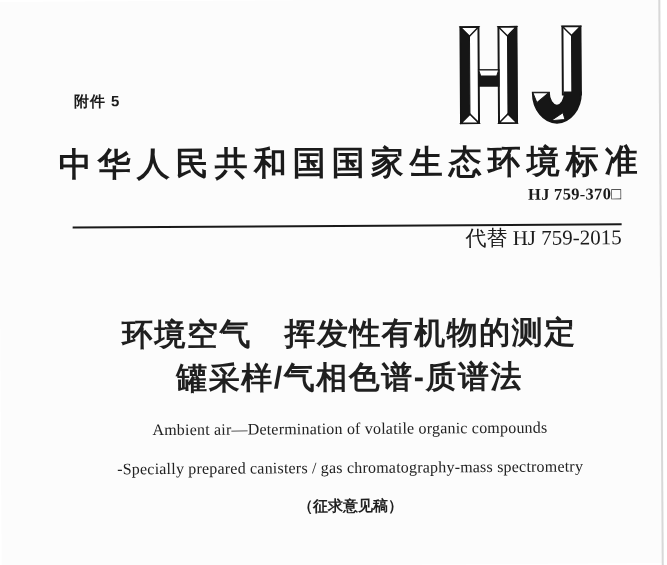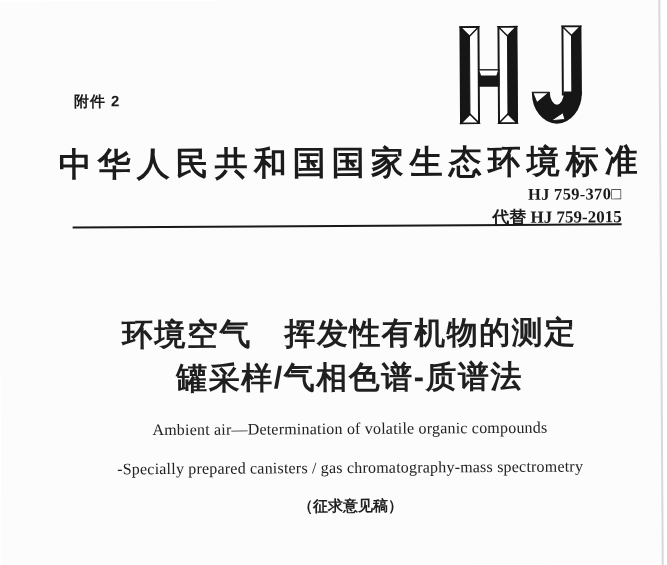--- a/index.html
+++ b/index.html
@@ -62,21 +62,21 @@
   }
 
   .std-block {
     position: absolute;
     right: 45px; top: 186px;
     text-align: right;
     font-family: "Liberation Serif", serif;
     line-height: 1.25;
   }
   .std-code { font-size: 16.5px; font-weight: 600; letter-spacing: 0.3px; }
-  .std-replaces { font-size: 17px; font-weight: 700; margin-top: 1px; }
+  .std-replaces { font-size: 21px; font-weight: 400; margin-top: 19px; }
 
   .rule {
     position: absolute;
     left: 73px; top: 225px;
     width: 549px; height: 2px;
     background: #191919;
   }
 
   .title-cn {
     position: absolute;
@@ -113,21 +113,21 @@
     font-weight: 700;
     font-size: 15px;
     color: #1f1f1f;
   }
 </style>
 </head>
 <body>
 
 <div class="sheet">
 
-  <div class="attachment">附件 2</div>
+  <div class="attachment">附件 5</div>
 
   <div class="logo" aria-label="HJ">
     <svg viewBox="0 0 132 100">
       <g stroke="#161616" stroke-width="2" stroke-linejoin="miter" fill="none">
 
         <polygon points="2,2 20,2 20,98 2,98" fill="#ffffff"></polygon>
         <polygon points="2,2 11,11 11,89 2,98" fill="#161616" stroke-width="1"></polygon>
         <polygon points="2,2 20,2 11,11" fill="#ffffff" stroke-width="1.5"></polygon>
         <polygon points="2,98 11,89 20,98" fill="#ffffff" stroke-width="1.5"></polygon>
 

